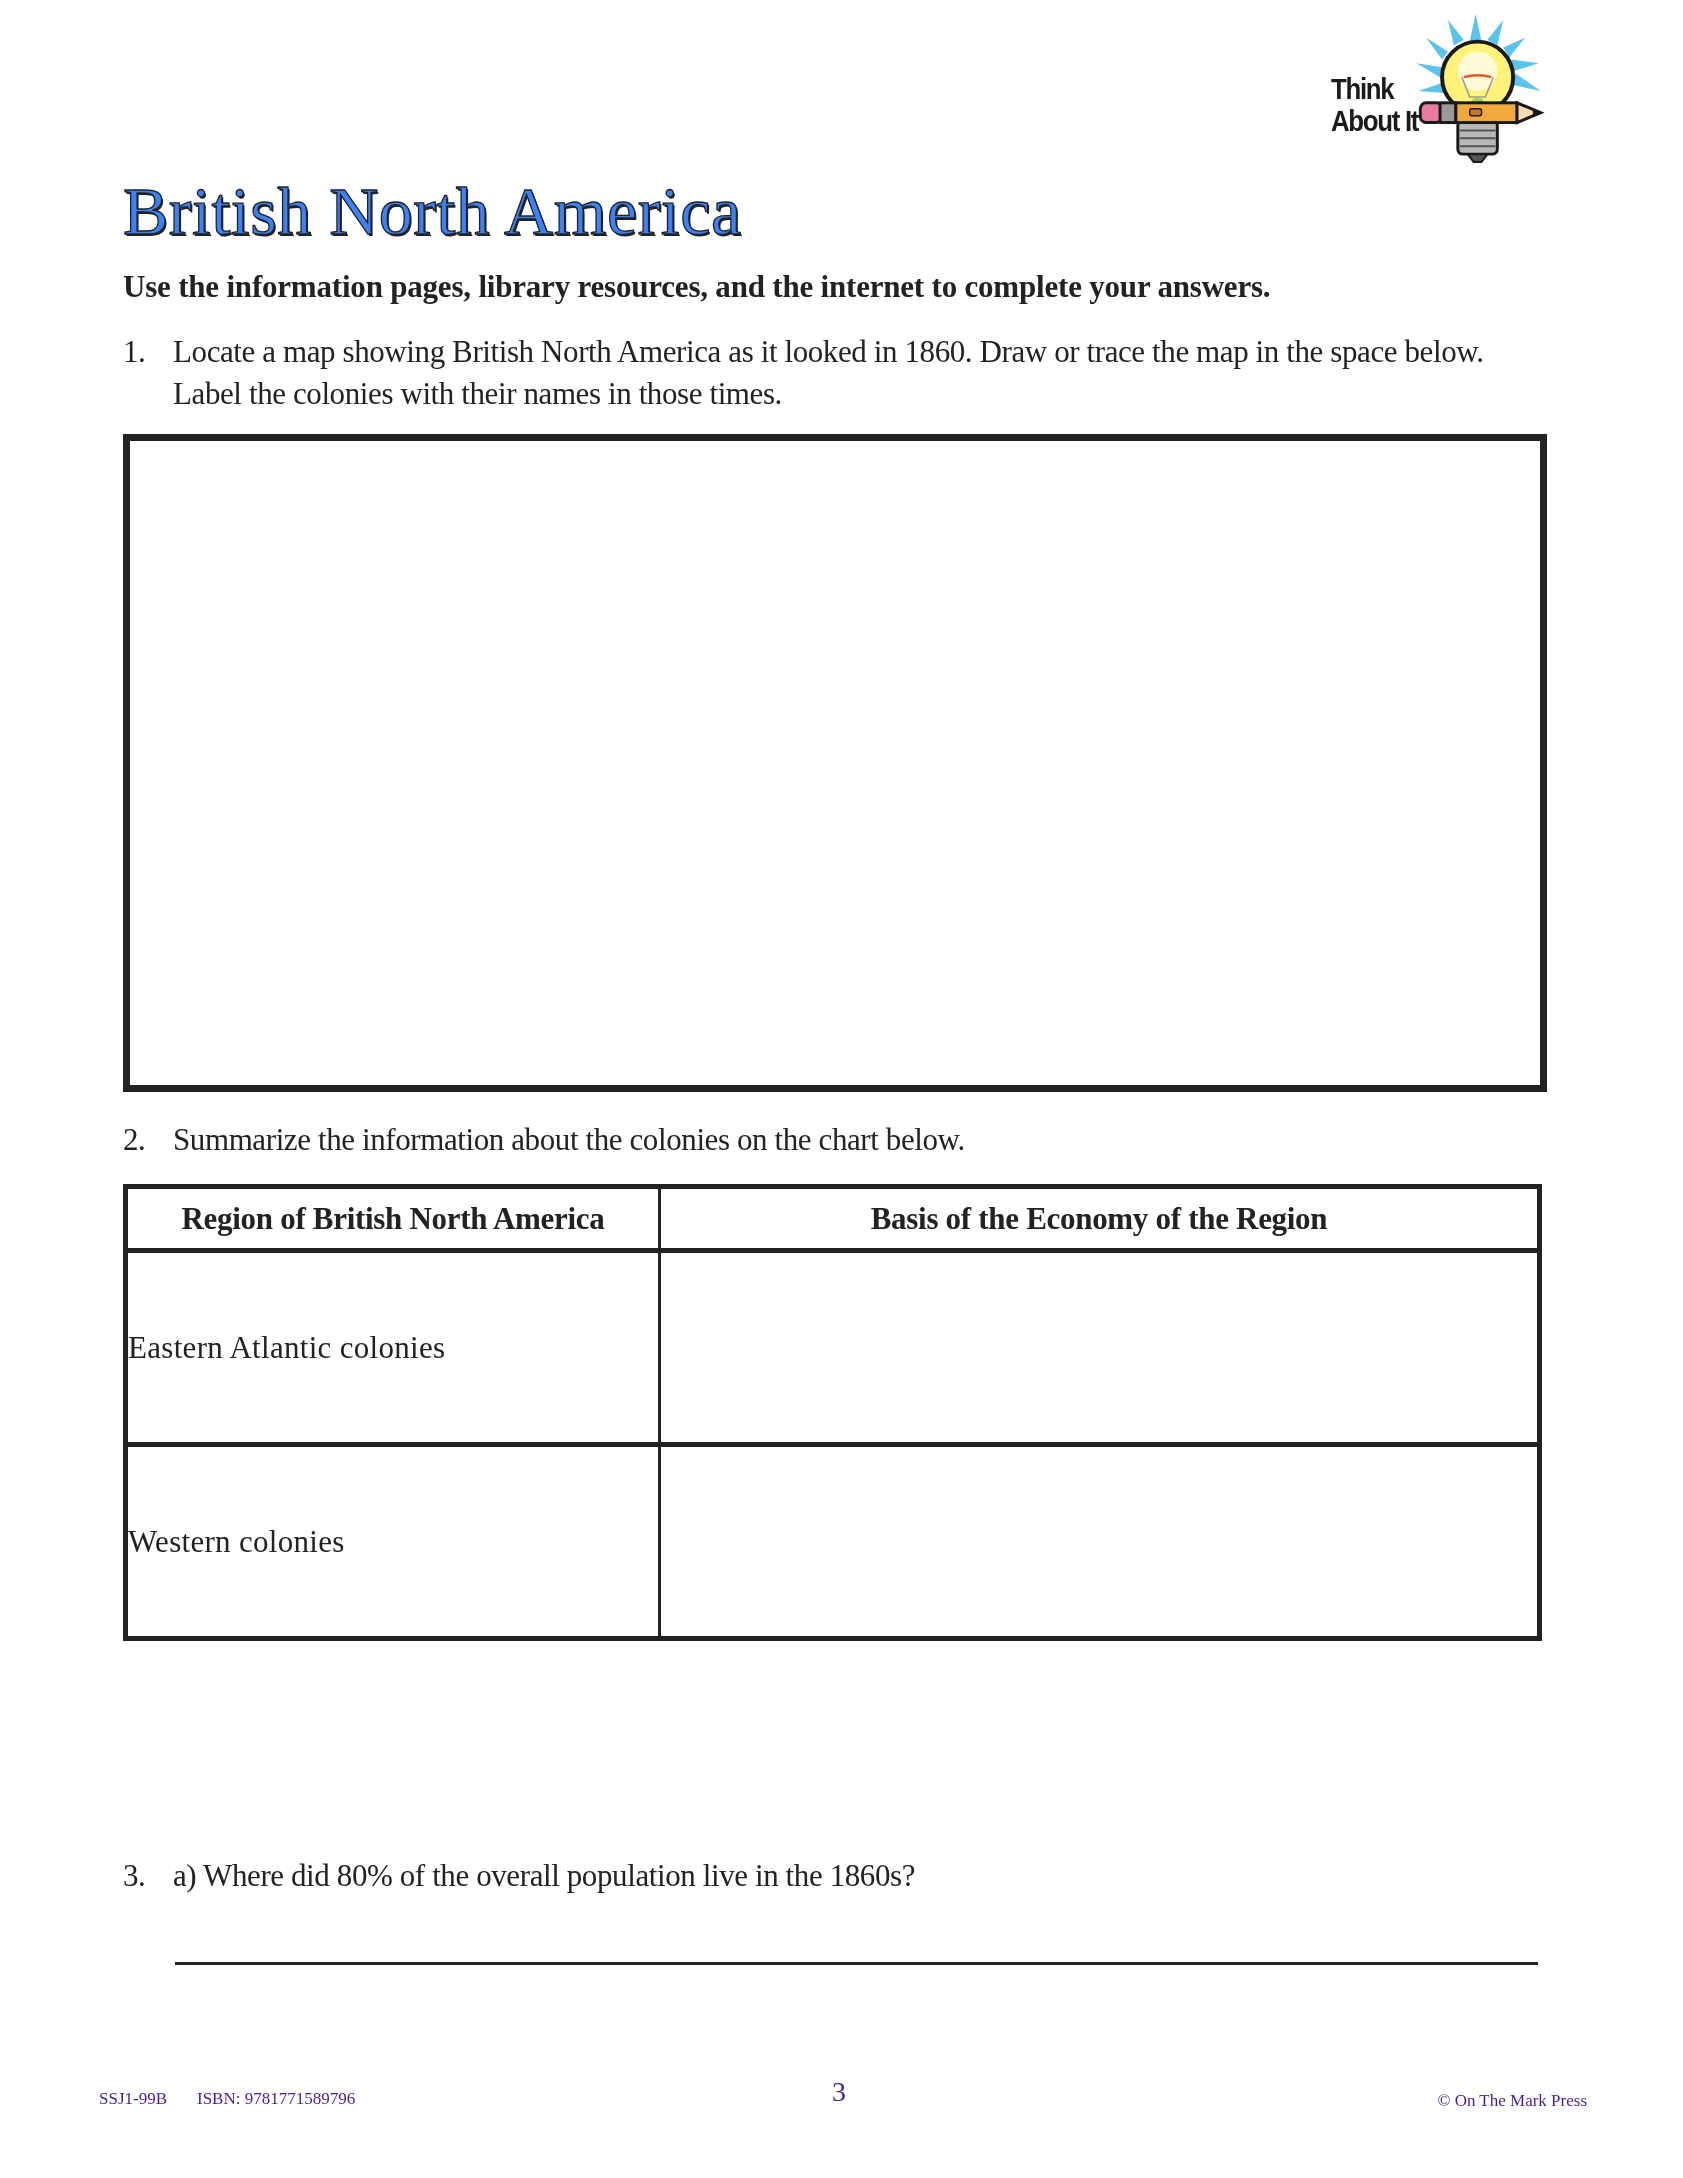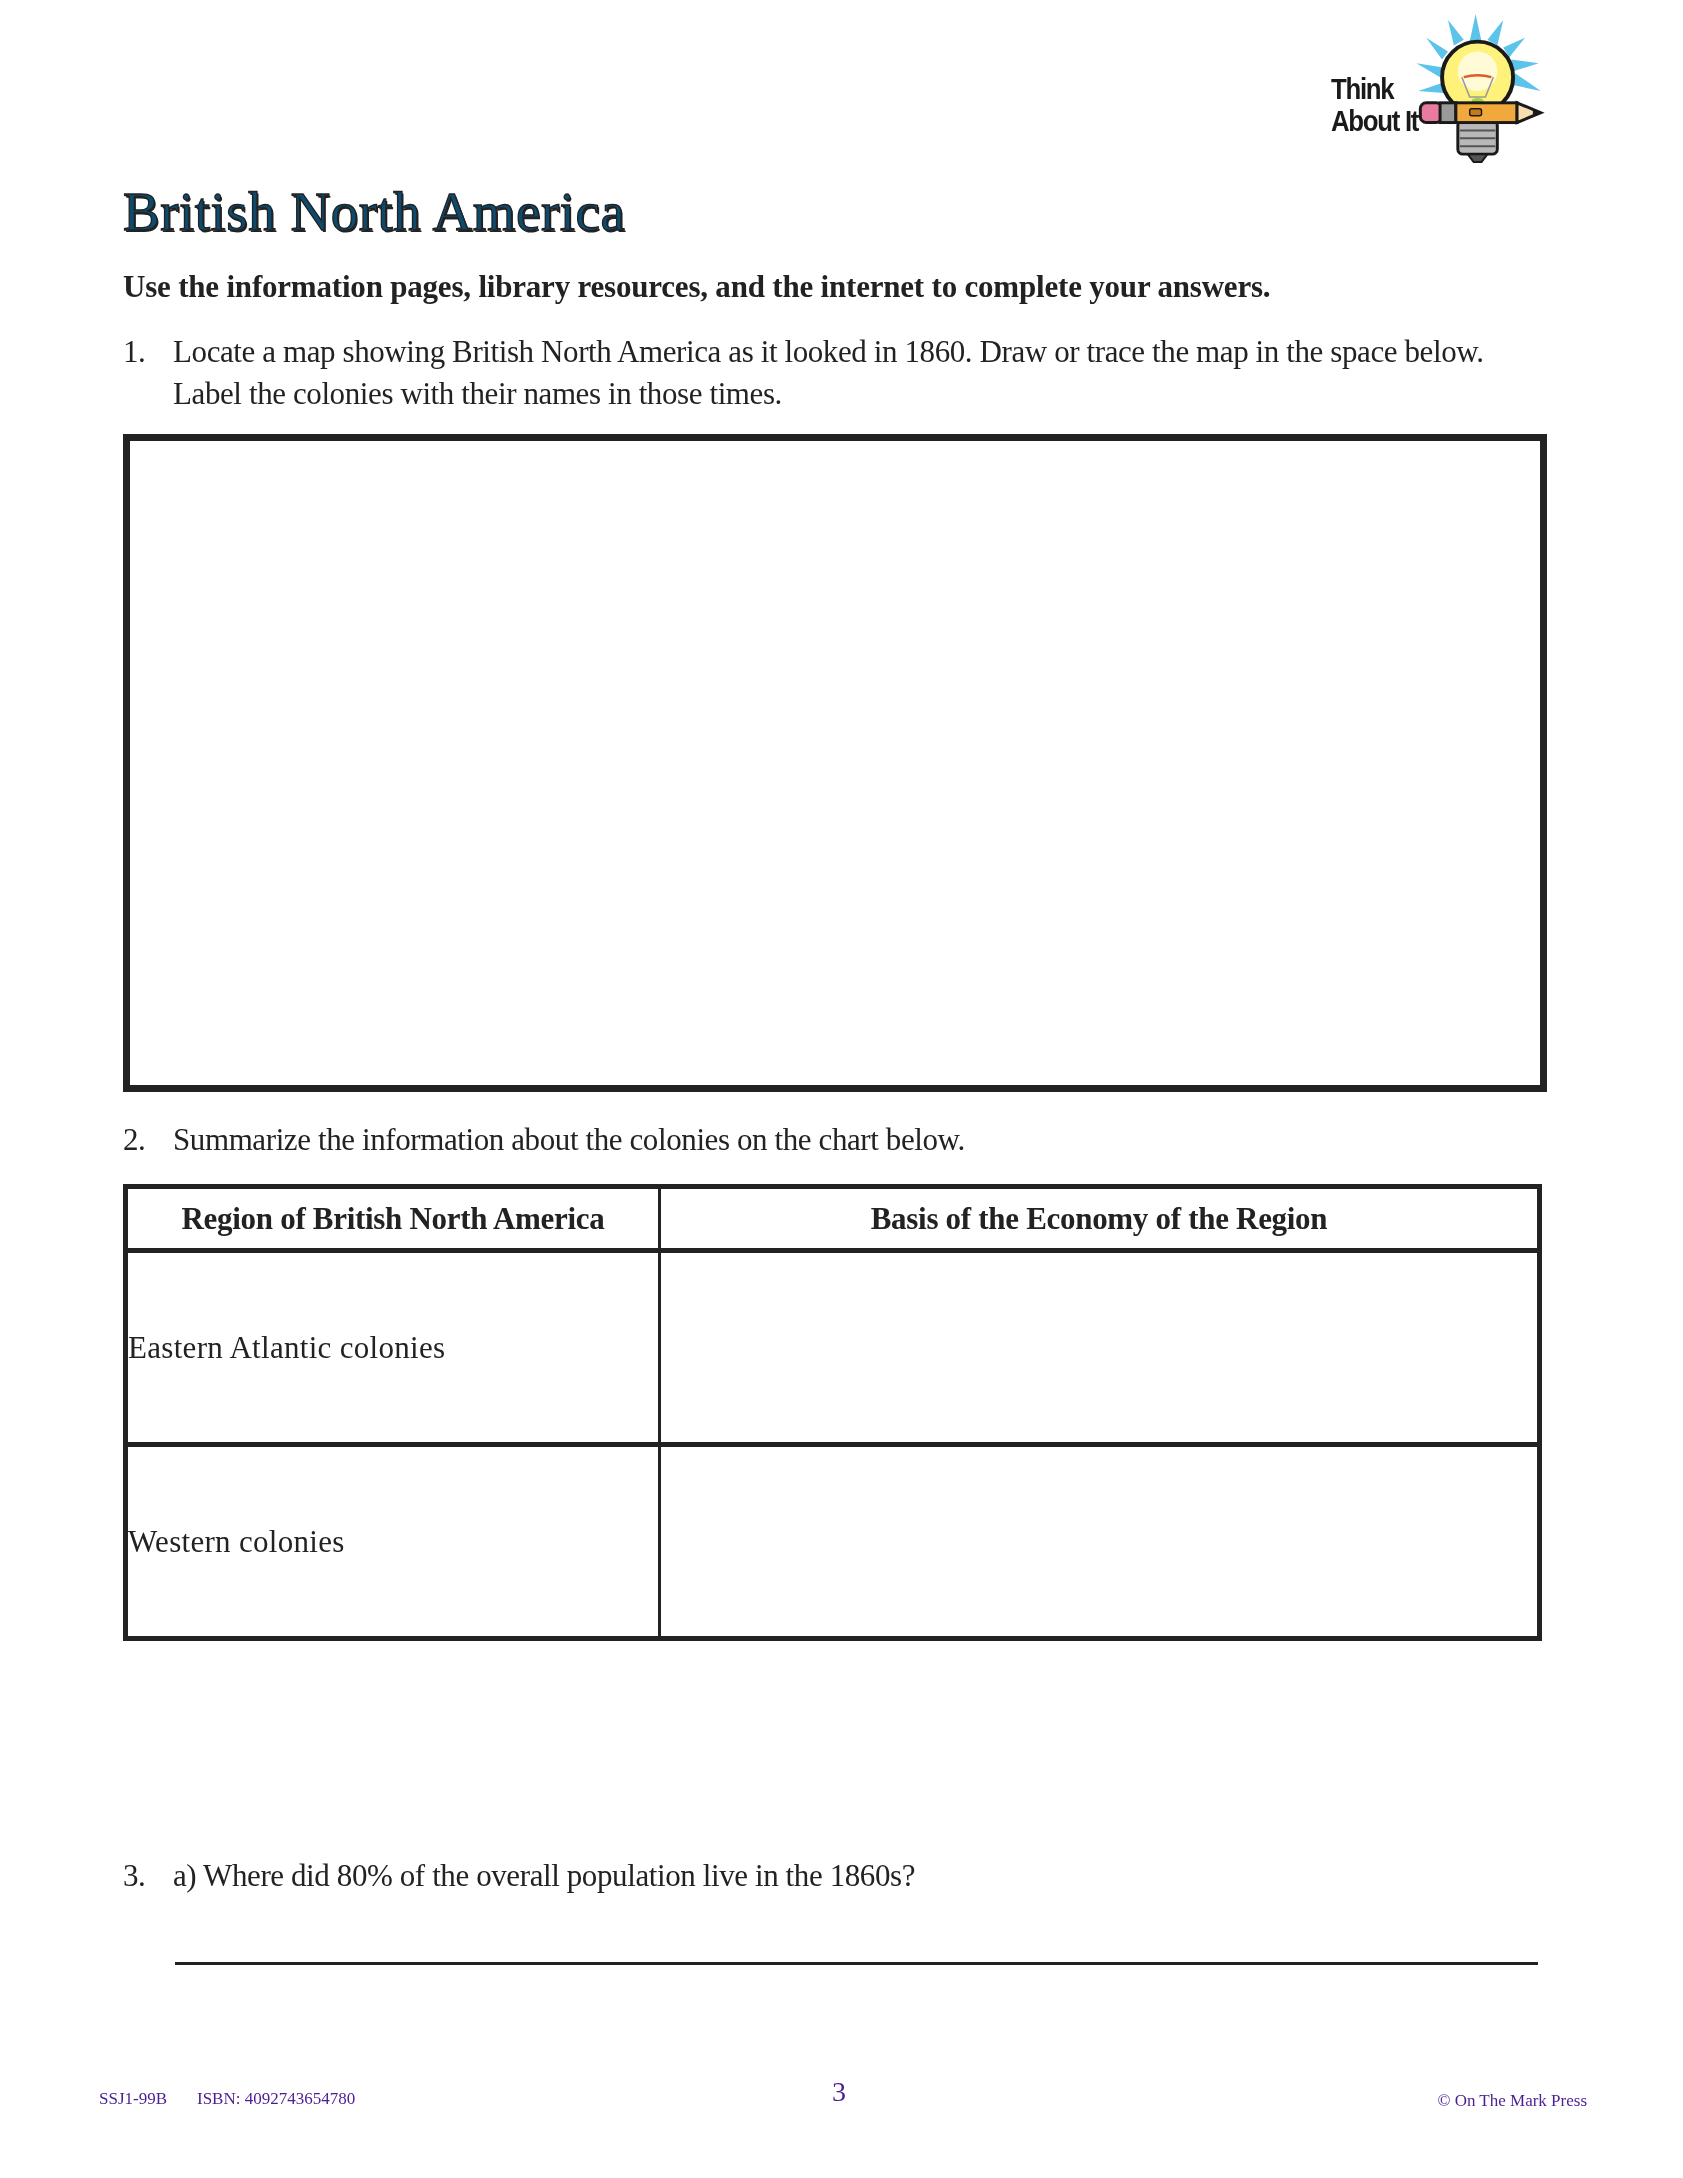--- a/index.html
+++ b/index.html
@@ -9,22 +9,22 @@
 
   
   .badge-text { font-family: "Liberation Sans", "DejaVu Sans", sans-serif; font-weight: bold;
                 font-size: 30px; line-height: 31px; color: #1a1a1a; letter-spacing: -1.5px;
                 transform: scaleX(0.86); transform-origin: left top; }
   #badge-think { left: 1331px; top: 73px; }
   #badge-about { left: 1331px; top: 105px; }
   #badge-icon { left: 1414px; top: 12px; width: 139px; height: 153px; }
 
   
-  #page-title { left: 123px; top: 180px; font-size: 55px; line-height: 63px; font-weight: normal;
-                color: #0c4a6e; -webkit-text-stroke: 1.3px #222222;
+  #page-title { left: 123px; top: 180px; font-size: 68px; line-height: 63px; font-weight: normal;
+                color: #3b82f6; -webkit-text-stroke: 1.3px #222222;
                 text-shadow: 1.5px 1.5px 0 #222222; letter-spacing: 0.5px; margin: 0; }
 
   #instructions { left: 123px; top: 269px; font-size: 31px; line-height: 36px; font-weight: bold;
                   letter-spacing: -0.2px; white-space: nowrap; }
 
   .question { font-size: 31px; line-height: 42px; letter-spacing: -0.4px; }
   .q-num { position: absolute; left: 0; top: 0; }
   .q-text { margin-left: 50px; display: block; }
 
   #q1 { left: 123px; top: 331px; width: 1426px; }
@@ -127,16 +127,16 @@
   </tbody>
 </table>
 
 <div class="abs question" id="q3">
   <span class="q-num">3.</span>
   <span class="q-text">a) Where did 80% of the overall population live in the 1860s?</span>
 </div>
 <div class="abs" id="answer-line"></div>
 
 <div class="abs footer" id="footer-code">SSJ1-99B</div>
-<div class="abs footer" id="footer-isbn">ISBN: 4092743654780</div>
+<div class="abs footer" id="footer-isbn">ISBN: 9781771589796</div>
 <div class="abs footer" id="footer-page">3</div>
 <div class="abs footer" id="footer-copy">© On The Mark Press</div>
 
 
 </body></html>

